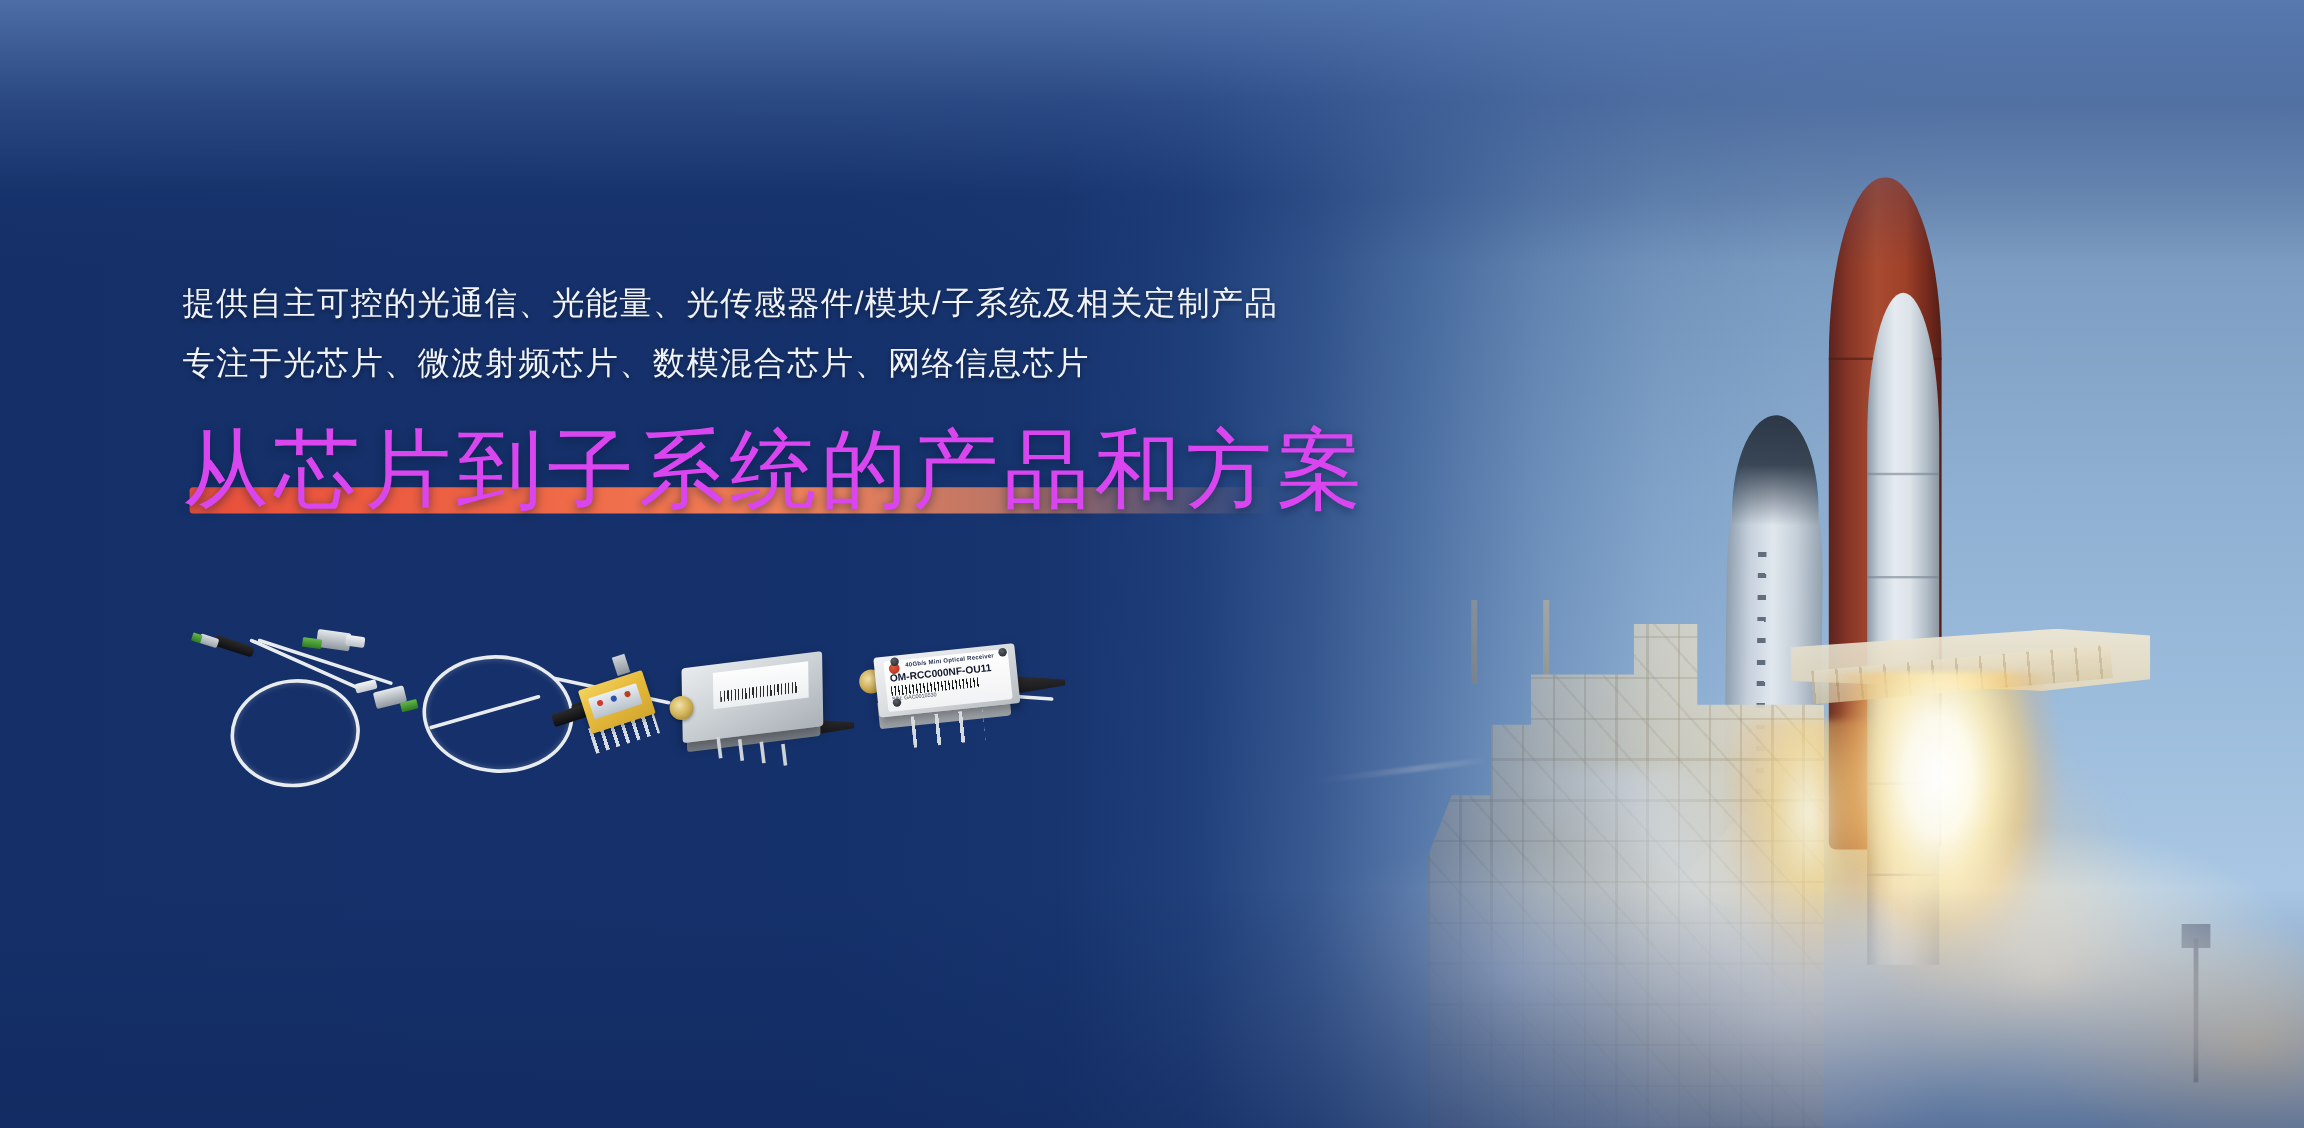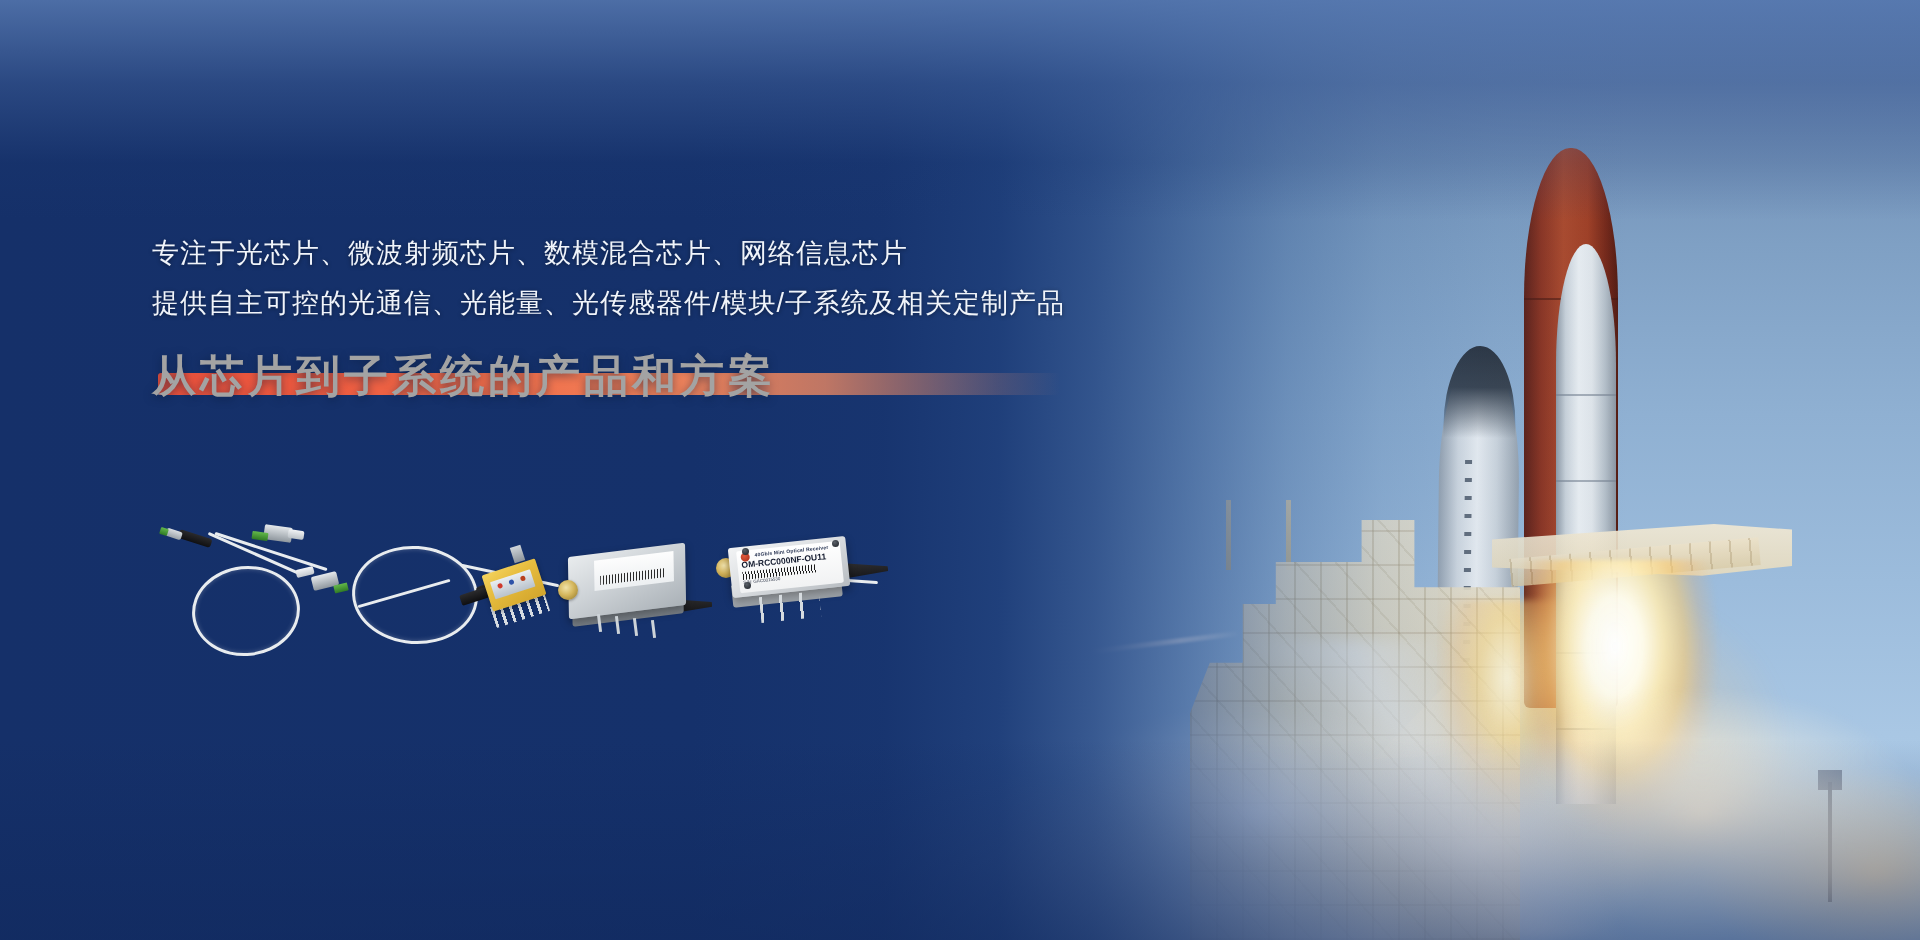--- a/index.html
+++ b/index.html
@@ -209,21 +209,21 @@
   }
   .headline-wrap{ position:relative; margin-top:22px; display:inline-block; }
   .hl-bar{
     position:absolute; left:6px; bottom:7px; width:902px; height:22px;
     background:linear-gradient(90deg,
       #e8503c 0%, #ec5b40 18%, #ef6d4a 38%, #f0825a 56%,
       rgba(238,137,98,.78) 74%, rgba(224,140,112,.38) 88%, rgba(210,140,120,0) 100%);
     border-radius:3px;
   }
   .headline{
-    position:relative; color:#a3a3a3; font-size:44px; font-weight:bold;
+    position:relative; color:#d946ef; font-size:72px; font-weight:normal;
     letter-spacing:4px; line-height:1.18; white-space:nowrap;
     text-shadow:0 2px 8px rgba(10,26,56,.55);
   }
 
   
   .products{ position:absolute; left:160px; top:528px; width:860px; height:140px; }
 
   
   .coil{ position:absolute; border:3px solid #e8ecef; border-radius:50%;
          box-shadow:0 0 5px rgba(255,255,255,.25) inset; }
@@ -410,22 +410,22 @@
     <div class="smoke"></div>
   </div>
 
   <div class="contrail"></div>
 
   <div class="blue-wash"></div>
   <div class="top-sheen"></div>
   <div class="bottom-shade"></div>
 
   <div class="copy">
+    <div class="sub">提供自主可控的光通信、光能量、光传感器件/模块/子系统及相关定制产品</div>
     <div class="sub">专注于光芯片、微波射频芯片、数模混合芯片、网络信息芯片</div>
-    <div class="sub">提供自主可控的光通信、光能量、光传感器件/模块/子系统及相关定制产品</div>
 
     <div class="headline-wrap">
       <div class="hl-bar"></div>
       <div class="headline">从芯片到子系统的产品和方案</div>
     </div>
   </div>
 
   <div class="products">
 
     <div>

